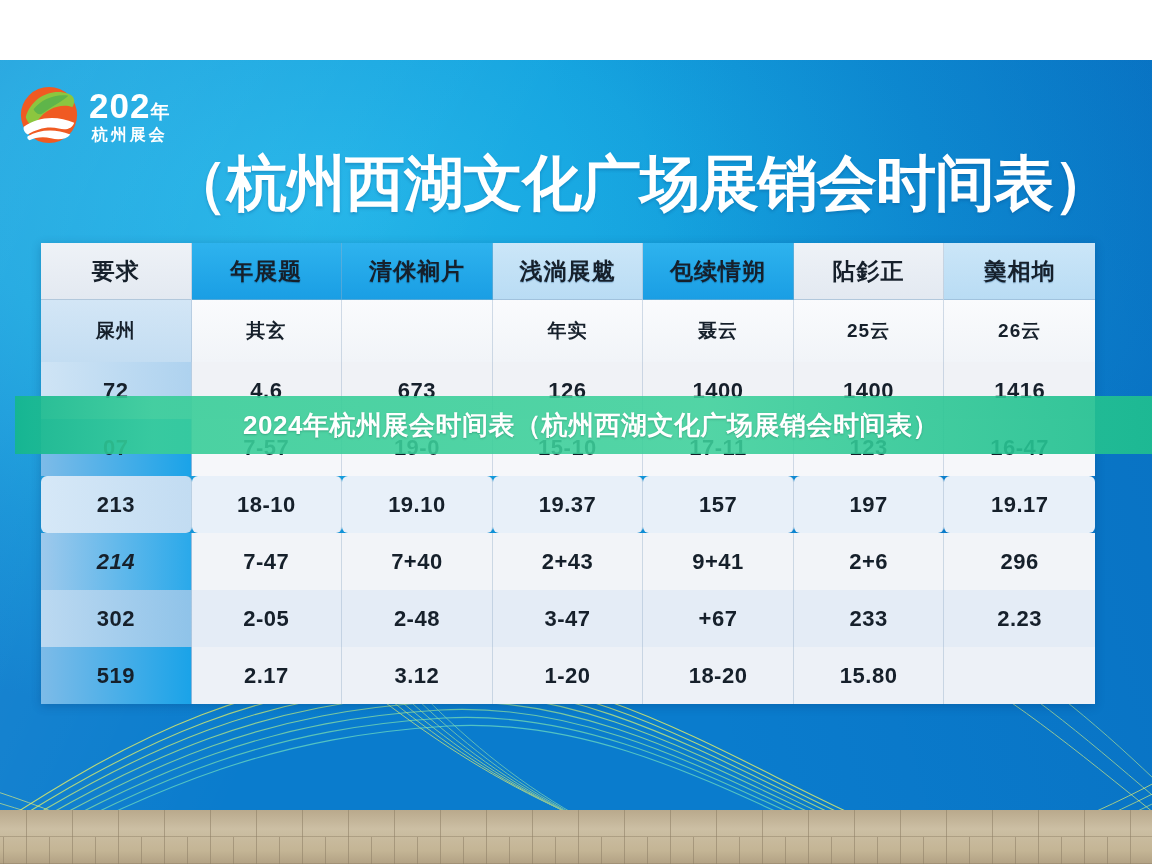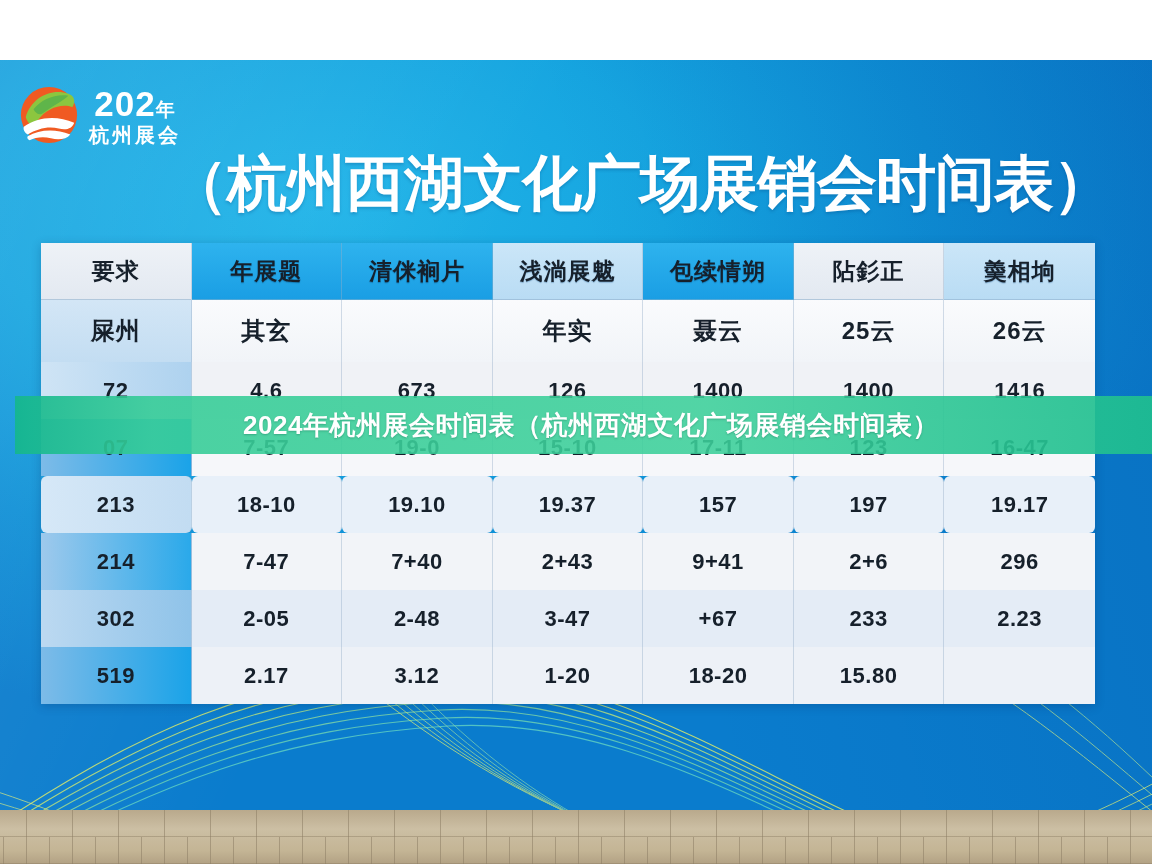--- a/index.html
+++ b/index.html
@@ -97,21 +97,21 @@
   #logo-year {
     color: #ffffff;
     font-size: 35px;
     font-weight: bold;
     letter-spacing: 1px;
     white-space: nowrap;
   }
   #logo-year .yr-suffix { font-size: 19px; }
   #logo-sub {
     color: #ffffff;
-    font-size: 20px;
+    font-size: 16px;
     font-weight: bold;
     letter-spacing: 3px;
     margin-top: 4px;
     white-space: nowrap;
   }
 
   
   #wall-title {
     position: absolute;
     left: 168px;
@@ -166,21 +166,21 @@
     text-shadow: 0 1px 1px rgba(0,60,110,0.35);
   }
   th.hdr-pale {
     background: linear-gradient(180deg, #cbe6f8 0%, #b9dcf4 100%);
     color: #ffffff;
     text-shadow: 0 1px 1px rgba(0,70,130,0.3);
   }
 
   tbody tr.row-label td {
     height: 62px;
-    font-size: 24px;
+    font-size: 19px;
     letter-spacing: 1px;
     background: linear-gradient(180deg, #fafbfd 0%, #f1f4f8 100%);
   }
   tbody tr.row-label td.firstcol {
     background: linear-gradient(180deg, #d3e6f6 0%, #c3ddf2 100%);
   }
 
   tbody tr.row-data td {
     height: 57px;
     font-size: 22px;
@@ -190,20 +190,21 @@
   tbody tr.row-data.tint-b td { background: #e4ecf6; }
   tbody tr.row-data.tint-c td { background: #f6f7fa; }
   tbody tr.row-data.tint-d td { background: #e8f0f9; border-radius: 6px; }
   tbody tr.row-data.tint-e td { background: #f2f4f8; }
   tbody tr.row-data.tint-f td { background: #edf1f7; }
 
   tbody tr.row-data td.firstcol { color: #0f1d2c; }
   tbody tr.row-data.fc-blue td.firstcol {
     background: linear-gradient(90deg, #9ec9ec 0%, #2aa9ea 100%);
     color: #0b1a28;
+    font-style: italic;
   }
   tbody tr.row-data.fc-pale td.firstcol {
     background: linear-gradient(90deg, #cfe4f5 0%, #aed2ef 100%);
   }
   tbody tr.row-data.fc-pale2 td.firstcol {
     background: linear-gradient(90deg, #bcd9f1 0%, #8fc3e9 100%);
   }
   tbody tr.row-data.fc-bright td.firstcol {
     background: linear-gradient(90deg, #7dbbe8 0%, #1aa3e8 100%);
   }

